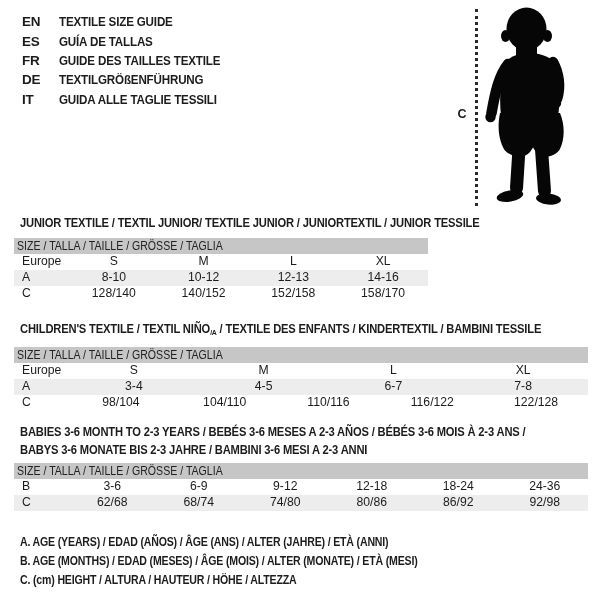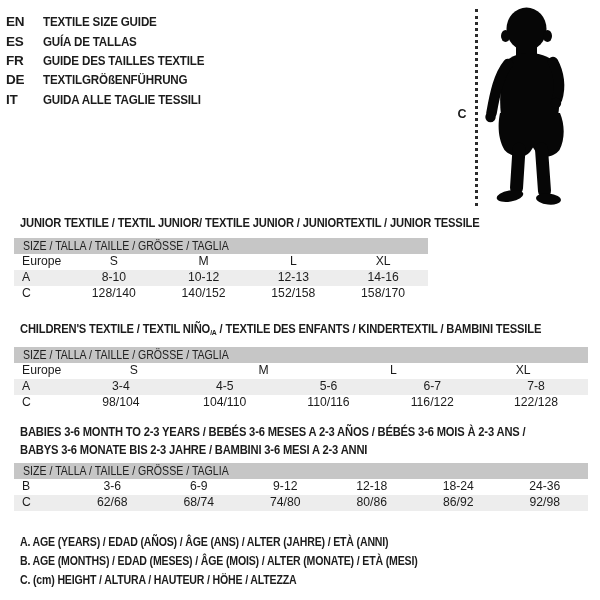--- a/index.html
+++ b/index.html
@@ -2,33 +2,33 @@
 <html><head>
 <meta charset="utf-8">
 <style>
   html,body{margin:0;padding:0;background:#fff;}
   .page{
     position:relative;width:600px;height:600px;background:#fff;overflow:hidden;
     font-family:"Liberation Sans","DejaVu Sans",sans-serif;color:#1c1c1c;
   }
   .cond{transform:scaleX(0.86);transform-origin:0 50%;white-space:nowrap;display:inline-block;}
   
-  .lang{position:absolute;top:12px;left:6px;}
+  .lang{position:absolute;top:12px;left:22px;}
   .lang-row{display:flex;height:19.4px;align-items:center;font-weight:bold;font-size:13.5px;letter-spacing:-0.2px;}
   .lang-code{width:37px;flex:0 0 37px;}
   
   .marker-line{position:absolute;left:475px;top:9px;height:197px;width:0;border-left:3px dotted #2b2b2b;}
   .marker-label{position:absolute;left:452px;top:107px;width:20px;text-align:center;font-size:12.5px;font-weight:bold;}
   .fig{position:absolute;left:483px;top:5px;}
   
   .sec-title{position:absolute;left:20px;font-size:13px;font-weight:bold;letter-spacing:-0.2px;}
   .sec-title .subsc{font-size:8px;vertical-align:-2px;}
   
   .sizetable{position:absolute;left:14px;}
-  .bar{height:16px;background:#c6c6c6;display:flex;align-items:center;padding-left:9px;font-size:12.3px;color:#222;}
+  .bar{height:16px;background:#c6c6c6;display:flex;align-items:center;padding-left:3px;font-size:12.3px;color:#222;}
   .trow{display:flex;height:16px;align-items:flex-start;font-size:12.2px;}
   .trow .lbl{flex:0 0 47px;padding-left:8px;text-align:left;}
   .trow .cell{flex:1;text-align:center;}
   .alt{background:#ededed;}
   
   .foot{position:absolute;left:20px;top:535px;}
   .foot-line{height:19px;font-size:12.3px;font-weight:bold;letter-spacing:-0.2px;}
   .silhouette{fill:#060606;stroke:none;}
   .limb{stroke:#060606;fill:none;stroke-linecap:round;}
 </style>
@@ -126,21 +126,20 @@
       <span class="lbl">Europe</span>
       <span class="cell">S</span>
       <span class="cell">M</span>
       <span class="cell">L</span>
       <span class="cell">XL</span>
     </div>
     <div class="trow alt">
       <span class="lbl">A</span>
       <span class="cell">3-4</span>
       <span class="cell">4-5</span>
-      <span class="cell">5-6</span>
       <span class="cell">6-7</span>
       <span class="cell">7-8</span>
     </div>
     <div class="trow">
       <span class="lbl">C</span>
       <span class="cell">98/104</span>
       <span class="cell">104/110</span>
       <span class="cell">110/116</span>
       <span class="cell">116/122</span>
       <span class="cell">122/128</span>

